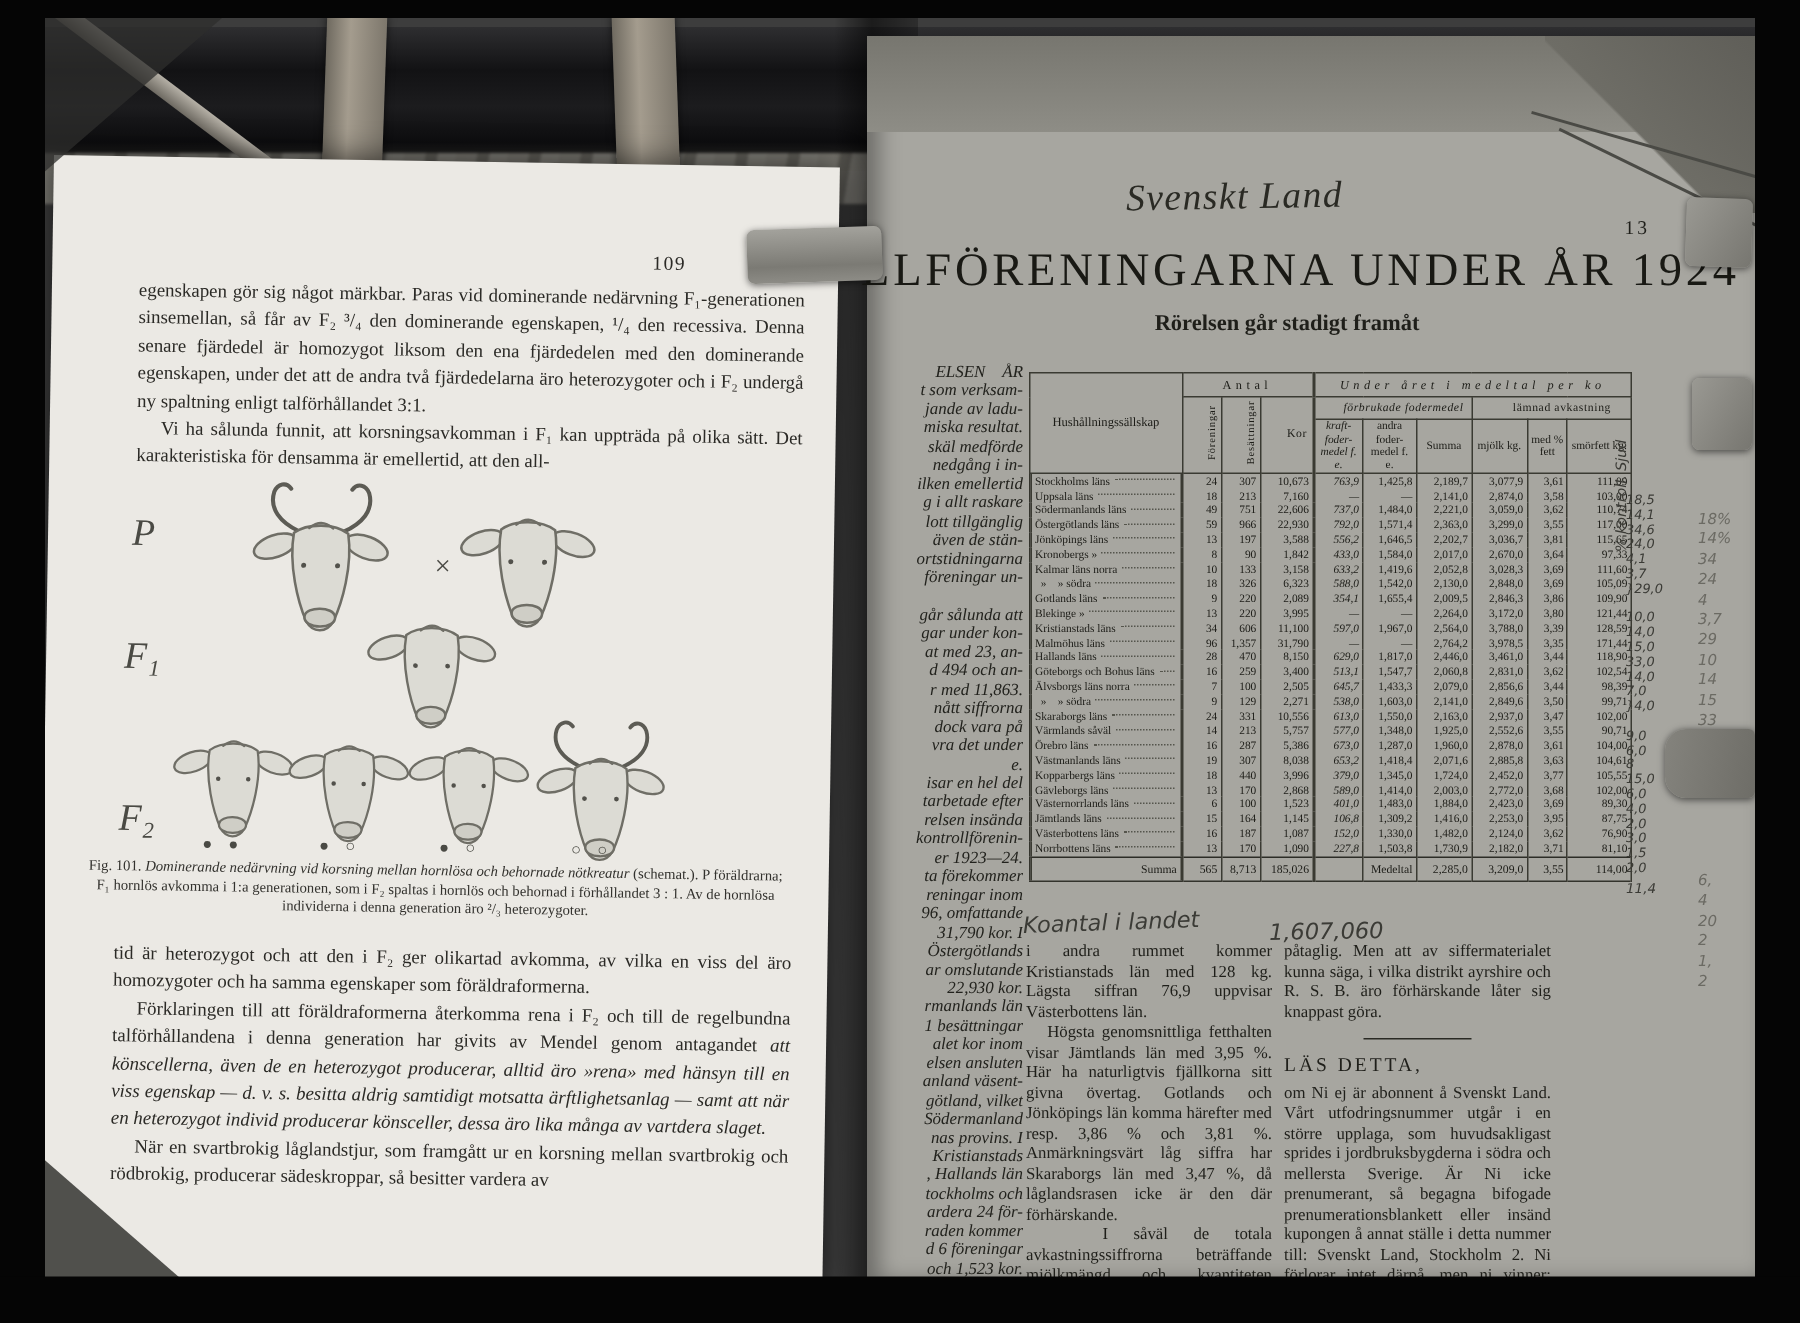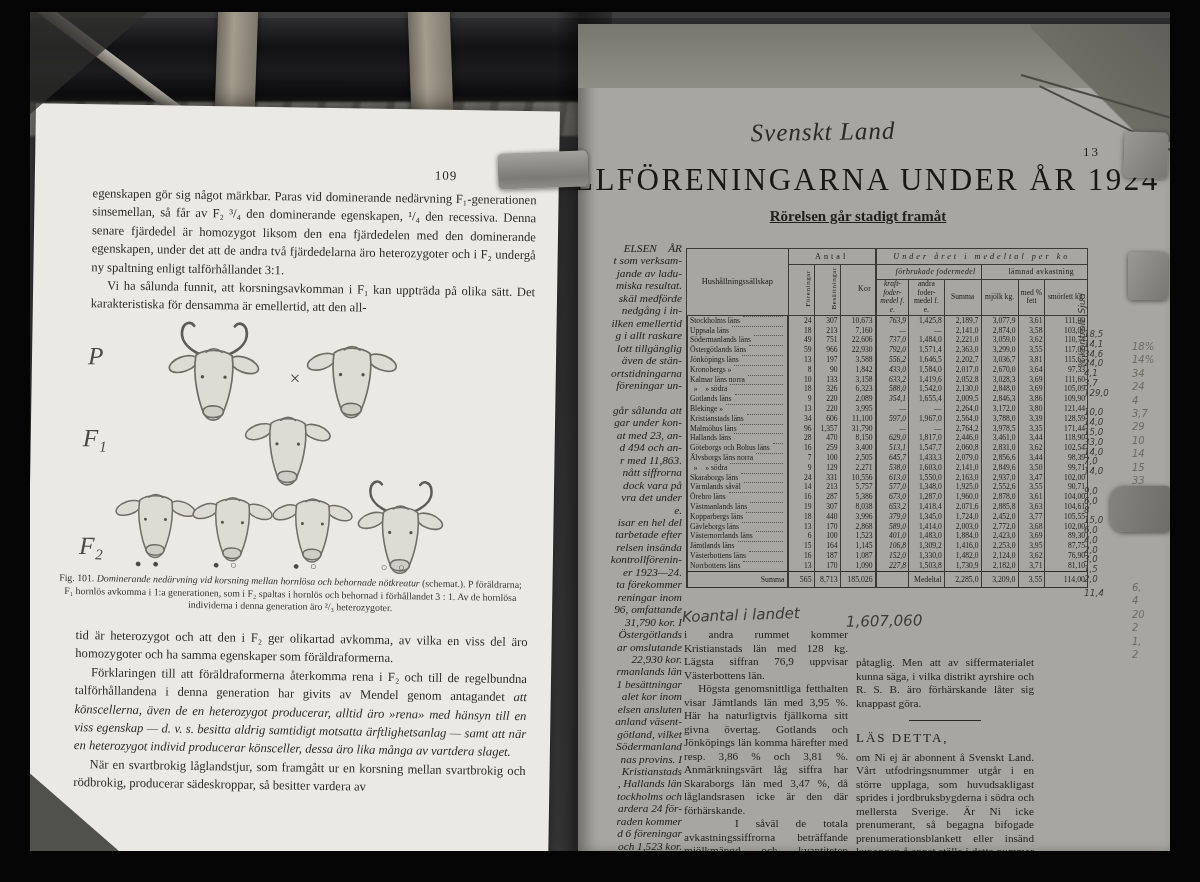--- a/index.html
+++ b/index.html
@@ -48,37 +48,37 @@
   .fold{position:absolute;right:0;top:0;width:140px;height:118px;
         background:linear-gradient(225deg,#5f5e58 0%,#6e6d66 55%,rgba(110,109,102,0) 56%);}
   .wire{position:absolute;background:#4a4a45;height:1.5px;z-index:13;}
   .masthead{position:absolute;left:130px;top:94px;width:230px;text-align:center;
             font-style:italic;font-size:25px;letter-spacing:1px;color:#2a2a24;
             transform:rotate(-1deg);}
   .rpg-num{position:absolute;left:505px;top:120px;font-size:13px;letter-spacing:2px;}
   .headline{position:absolute;left:-4px;top:138px;width:600px;font-size:31px;letter-spacing:2.5px;
             white-space:nowrap;color:#191914;}
   .subtitle{position:absolute;left:120px;top:184px;width:320px;text-align:center;
-            font-weight:bold;font-size:15px;text-decoration:underline;}
+            font-weight:bold;font-size:15px;}
   .tbl-caption{position:absolute;left:108px;top:206px;width:402px;text-align:center;
                font-style:italic;font-size:11px;}
   .fragcol{position:absolute;left:0;top:218px;width:104px;height:612px;overflow:hidden;
            font-size:11.3px;line-height:12.45px;white-space:pre-line;text-align:right;color:#22221d;font-style:italic;}
   
   .tbl{position:absolute;left:108px;top:224px;width:402px;border-collapse:collapse;
        font-size:7.6px;color:#1c1c17;}
   .tbl th,.tbl td{padding:0 2px;font-weight:normal;}
   .tbl thead th{border:1px solid #3a3a32;text-align:center;line-height:1.15;}
   .tbl thead tr.gr1 th{height:15px;letter-spacing:3px;font-size:8.2px;}
   .tbl thead tr.gr1 th.hh{letter-spacing:0;font-size:8.4px;}
   .tbl thead tr.gr2 th{height:14px;font-size:7.8px;letter-spacing:.4px;padding-left:16px;}
   .vert span{writing-mode:vertical-rl;transform:rotate(180deg);font-size:7px;letter-spacing:.6px;line-height:1;}
   .tbl tbody td{border-left:1px solid #3a3a32;border-right:1px solid #3a3a32;
                 text-align:right;height:9.8px;line-height:9.8px;white-space:nowrap;}
-  .tbl tbody td.rn{text-align:left;display:flex;align-items:flex-start;height:9.8px;}
+  .tbl tbody td.rn{text-align:left;display:flex;align-items:center;height:9.8px;}
   .tbl tbody td.rn .ldr{flex:1;border-bottom:1px dotted #55554c;margin:0 2px 2px 3px;min-width:6px;}
   .tbl .grpA{border-left:2px solid #3a3a32!important;font-style:italic;}
   .tbl tr.summa td{border-top:1.6px solid #2c2c26;height:15px;line-height:15px;font-size:7.8px;}
   .tbl tr.summa td.rn{justify-content:flex-end;}
   .tbl{border:1.4px solid #33332c;}
   .tbl tbody{border-bottom:1.4px solid #33332c;}
   
   .hand{font-family:"DejaVu Sans",sans-serif;font-style:italic;color:#3b3b36;}
   .handcol{position:absolute;left:506px;top:306px;width:54px;}
   .handcol div{height:9.8px;line-height:9.8px;font-size:8.6px;}
@@ -87,21 +87,21 @@
          writing-mode:vertical-rl;transform:rotate(180deg);}
   .koantal{position:absolute;left:104px;top:582px;font-size:15px;transform:rotate(-2deg);}
   .konum{position:absolute;left:268px;top:588px;font-size:15px;transform:rotate(-1deg);}
   .pencilcol{position:absolute;left:554px;top:316px;width:40px;color:rgba(96,95,88,.85);}
   .pencilcol div{height:13.4px;line-height:13.4px;font-size:10px;font-style:italic;
                  font-family:"DejaVu Sans",sans-serif;}
   
   .col{position:absolute;top:604px;height:226px;overflow:hidden;text-align:justify;
        font-size:11.2px;line-height:13.5px;white-space:pre-line;}
   .midcol{left:106px;width:164px;}
-  .rightcol{left:278px;width:178px;white-space:normal;margin-top:28px;}
+  .rightcol{left:278px;width:178px;white-space:normal;}
   .rightcol .pp{text-align:justify;white-space:pre-line;}
   .divider{width:72px;border-top:1px solid #2a2a24;margin:10px auto 10px auto;}
   .lasdetta{font-size:13px;letter-spacing:2px;margin-bottom:6px;}
   
   .clip{position:absolute;z-index:30;background:linear-gradient(120deg,#9a9993,#777670);
         border-radius:5px;box-shadow:0 1px 5px rgba(0,0,0,.55);}
   .clipA{left:1124px;top:132px;width:44px;height:46px;transform:rotate(2deg);}
   .clipB{left:1128px;top:252px;width:40px;height:48px;}
   .tab{left:1110px;top:486px;width:60px;height:46px;border-radius:14px 4px 4px 14px;
        background:linear-gradient(100deg,#84837d,#6e6d67);}

